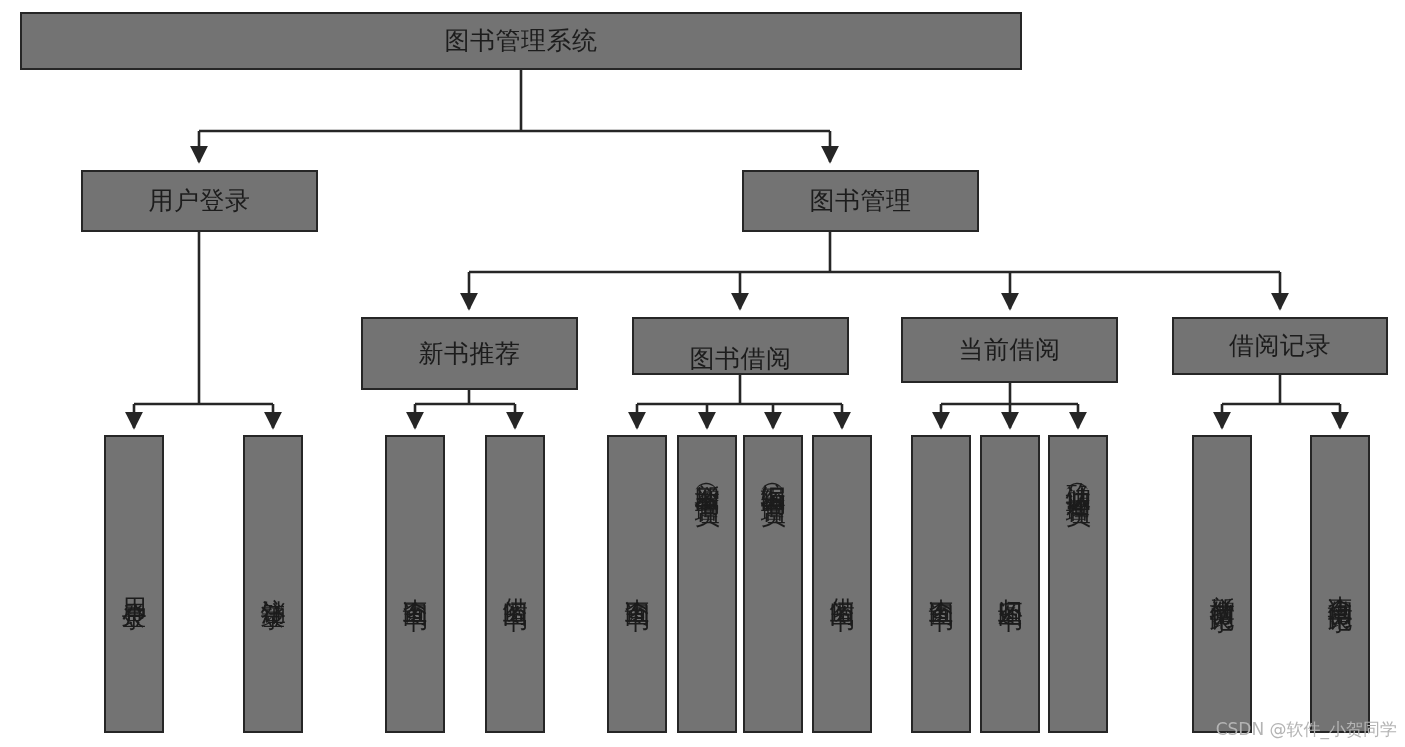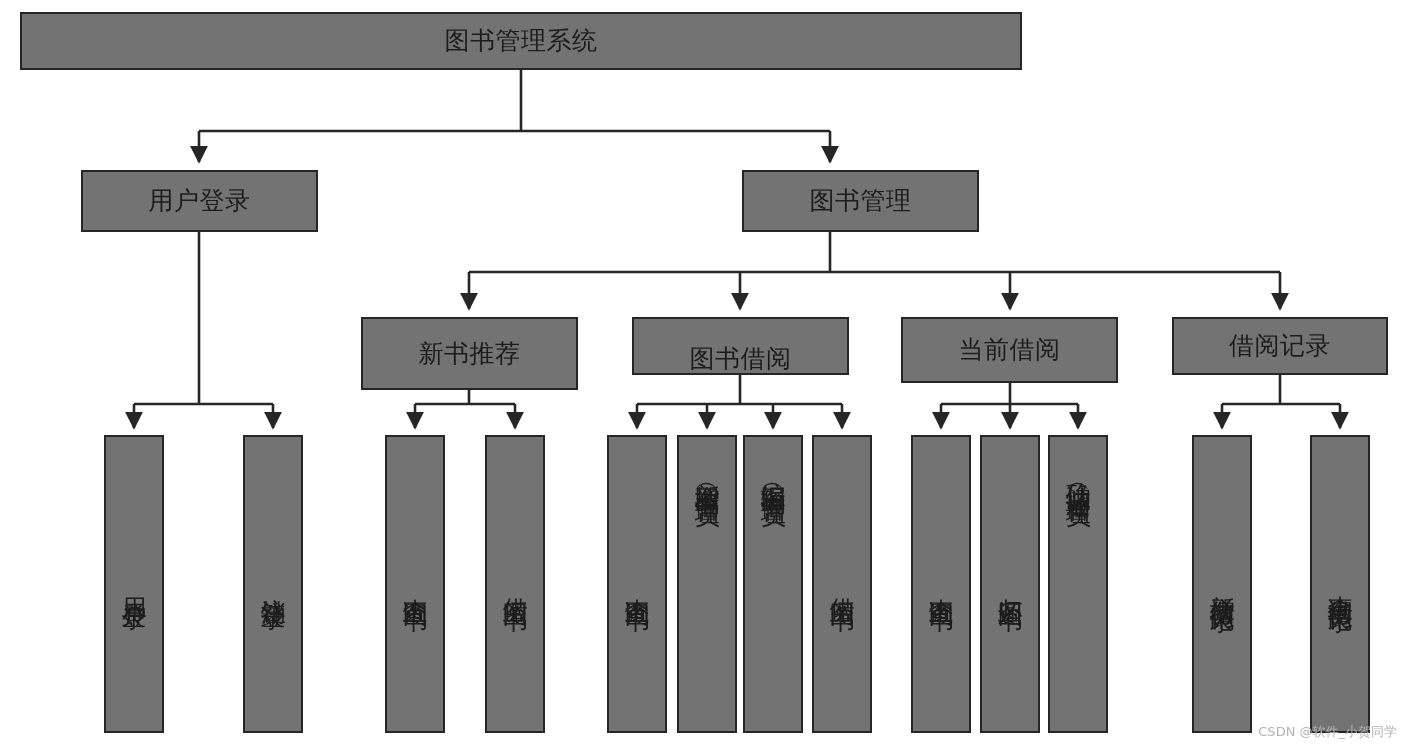--- a/index.html
+++ b/index.html
@@ -65,21 +65,21 @@
     white-space: nowrap;
   }
   .node.v.mid {
     align-items: center;
     padding-top: 0;
   }
   #watermark {
     position: absolute;
     right: 8px;
     bottom: 6px;
-    font-size: 13px;
+    font-size: 17px;
     color: #b4b4b4;
     z-index: 5;
     white-space: nowrap;
     pointer-events: none;
   }
 </style>
 </head>
 <body>
 
 <div id="canvas">

